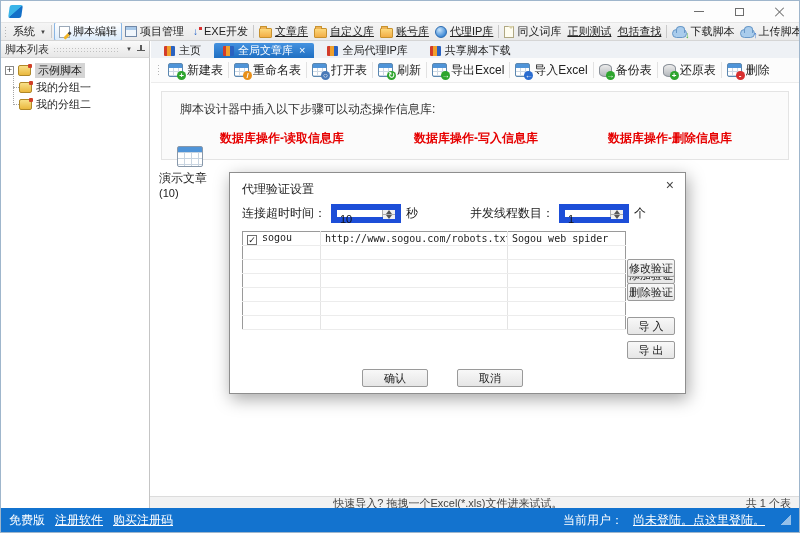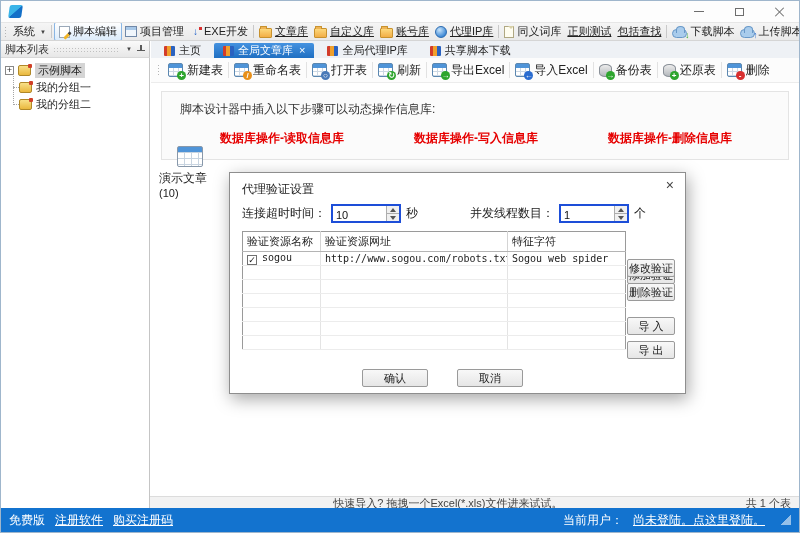--- a/index.html
+++ b/index.html
@@ -92,21 +92,21 @@
     background-image:linear-gradient(#4f94d8,#4f94d8),repeating-linear-gradient(to right,transparent 0 6px,#c8d4e0 6px 7px),repeating-linear-gradient(to bottom,transparent 0 5px,#c8d4e0 5px 6px);
     background-size:100% 5px,100% 100%,100% 100%; background-repeat:no-repeat,repeat,repeat; }
   .content-item-name { font-size:12px; color:#222; }
   .content-item-count { font-size:11px; color:#222; }
 
   
   .dialog { position:absolute; left:228px; top:171px; width:457px; height:222px; background:#fff; border:1px solid #8e8e8e; box-shadow:2px 5px 16px rgba(0,0,0,.35); z-index:20; }
   .dlg-title { position:absolute; left:12px; top:8px; font-size:12px; color:#222; }
   .dlg-close { position:absolute; right:11px; top:5px; font-size:14px; color:#444; line-height:14px; }
   .dlg-form { position:absolute; left:12px; top:31px; display:flex; align-items:center; font-size:12px; color:#222; }
-  .spin { width:70px; height:19px; border:2px solid #1d4ed8; background:#fff; position:relative; margin:0 5px; }
+  .spin { width:70px; height:19px; border:6px solid #1d4ed8; background:#fff; position:relative; margin:0 5px; }
   .spin-value { position:absolute; left:3px; top:3px; font-size:11px; color:#111; }
   .spin-btns { position:absolute; right:0; top:0; bottom:0; width:13px; border-left:1px solid #adadad; display:flex; flex-direction:column; }
   .spin-up,.spin-dn { flex:1; background:#f0f0f0; display:flex; align-items:center; justify-content:center; }
   .spin-up { border-bottom:1px solid #adadad; }
   .spin-up::before { content:""; border:3px solid transparent; border-bottom:4px solid #555; margin-top:-3px; }
   .spin-dn::before { content:""; border:3px solid transparent; border-top:4px solid #555; margin-bottom:-3px; }
   .form-gap { width:52px; }
   .dlg-table { position:absolute; left:12px; top:58px; width:383px; border:1px solid #9a9a9a; border-collapse:collapse; table-layout:fixed; }
   .dlg-table th { font-size:11px; font-weight:400; color:#222; text-align:left; padding:2px 4px; height:18px; border-bottom:1px solid #b4b4b4; border-right:1px solid #d4d4d4; background:#fff; }
   .dlg-table td { font-family:"DejaVu Sans Mono","Liberation Mono",monospace; font-size:10px; color:#222; padding:0 4px; height:14px; border-bottom:1px solid #ececec; border-right:1px solid #e4e4e4; overflow:hidden; white-space:nowrap; }
@@ -368,25 +368,20 @@
       <span>个</span>
     </div>
 
     <table class="dlg-table">
       <colgroup>
           <col style="width:78px">
           <col style="width:187px">
           <col style="width:118px">
         </colgroup>
       <tbody>
-          <tr>
-        <th>验证资源名称</th>
-        <th>验证资源网址</th>
-        <th>特征字符</th>
-      </tr>
       <tr>
         <td><span class="cbx">✓</span><span>sogou</span></td>
         <td>http://www.sogou.com/robots.txt</td>
         <td>Sogou web spider</td>
       </tr>
       <tr>
             <td></td>
             <td></td>
             <td></td>
           </tr>

